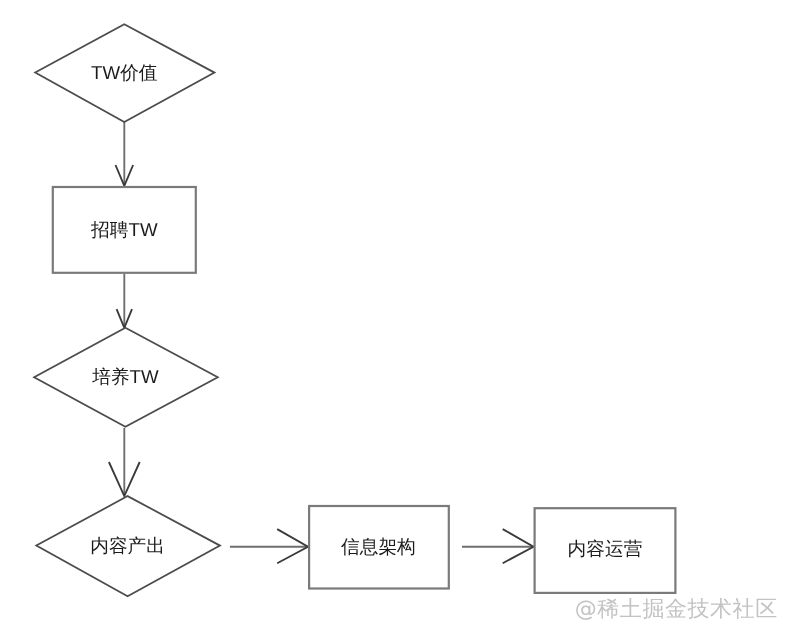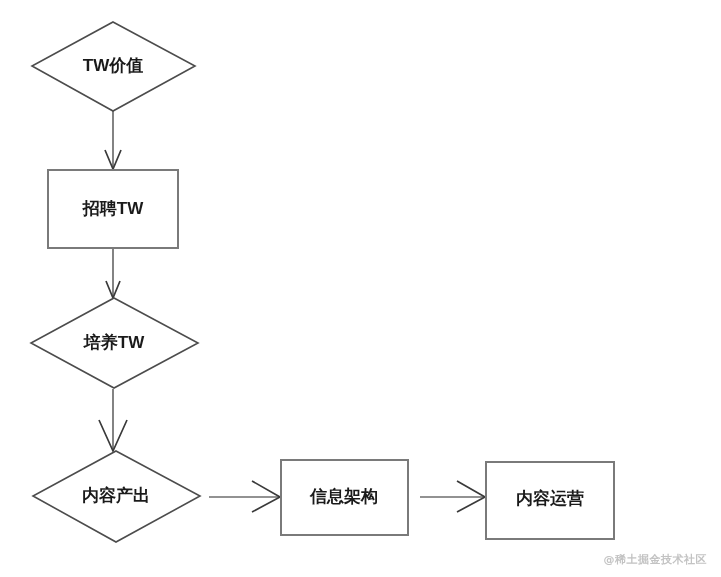--- a/index.html
+++ b/index.html
@@ -9,21 +9,20 @@
   }
   body {
     font-family: "Liberation Sans", "DejaVu Sans", sans-serif;
   }
   #canvas {
     position: relative;
     width: 721px;
     height: 577px;
     background: #ffffff;
     overflow: hidden;
-    font-weight: bold;
   }
   #flow-svg {
     position: absolute;
     top: 0;
     left: 0;
     width: 721px;
     height: 577px;
   }
   .node-shape {
     fill: #ffffff;
@@ -52,21 +51,21 @@
     stroke-width: 1.7;
     fill: none;
     stroke-linecap: butt;
     stroke-linejoin: miter;
   }
   .watermark {
     position: absolute;
     right: 14px;
     bottom: 10px;
     font-family: "DejaVu Sans", "Liberation Sans", sans-serif;
-    font-size: 11px;
+    font-size: 20px;
     color: #c3c3c3;
     letter-spacing: 0.5px;
     user-select: none;
   }
 </style>
 </head>
 <body>
 
 <div id="canvas">
 

